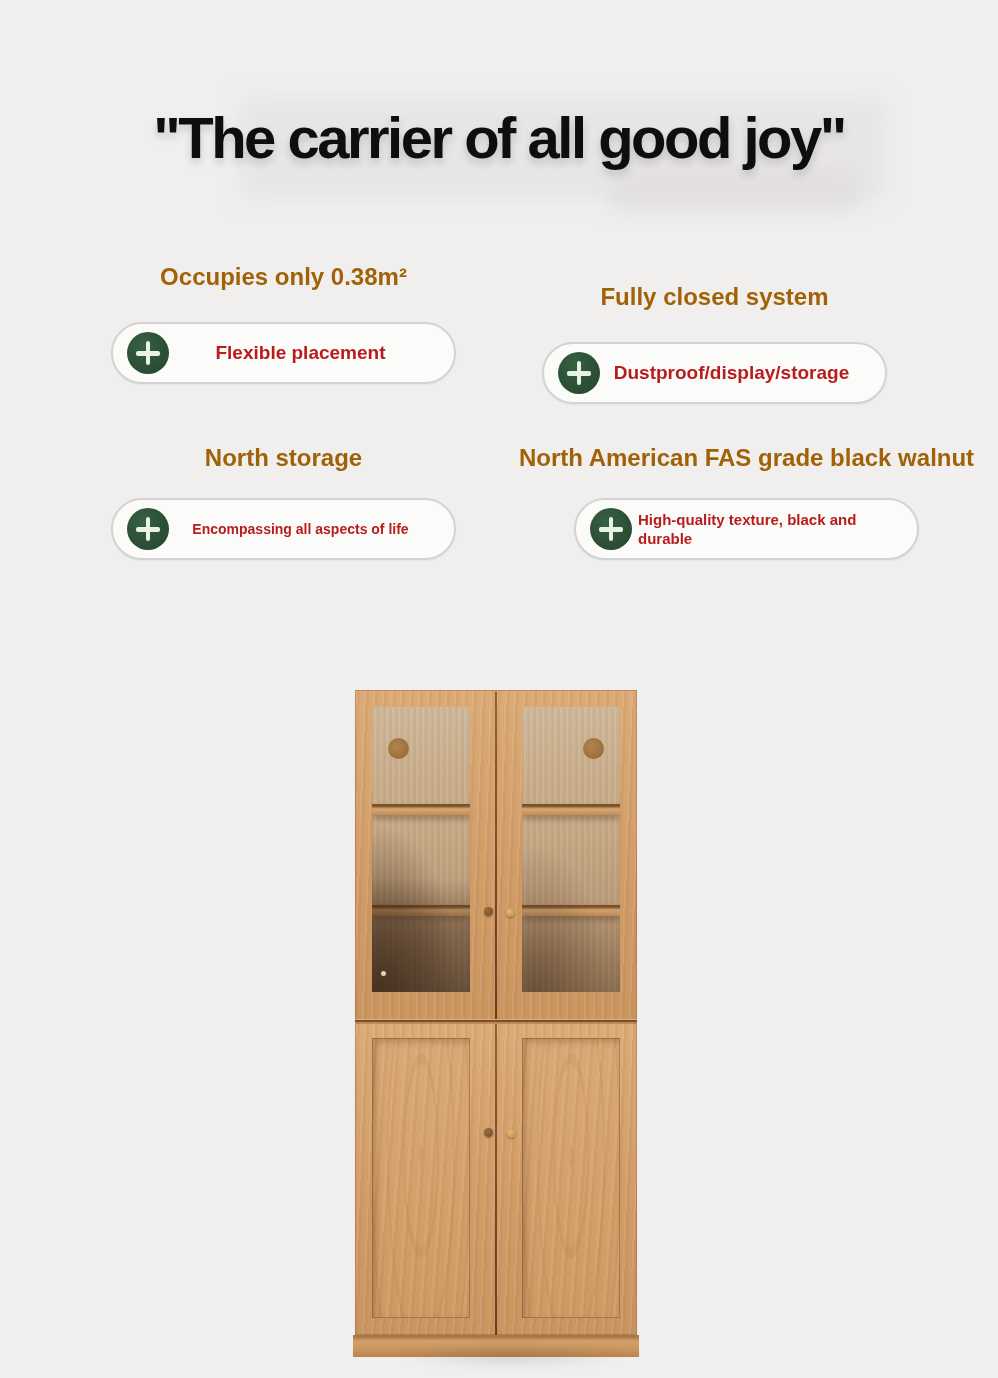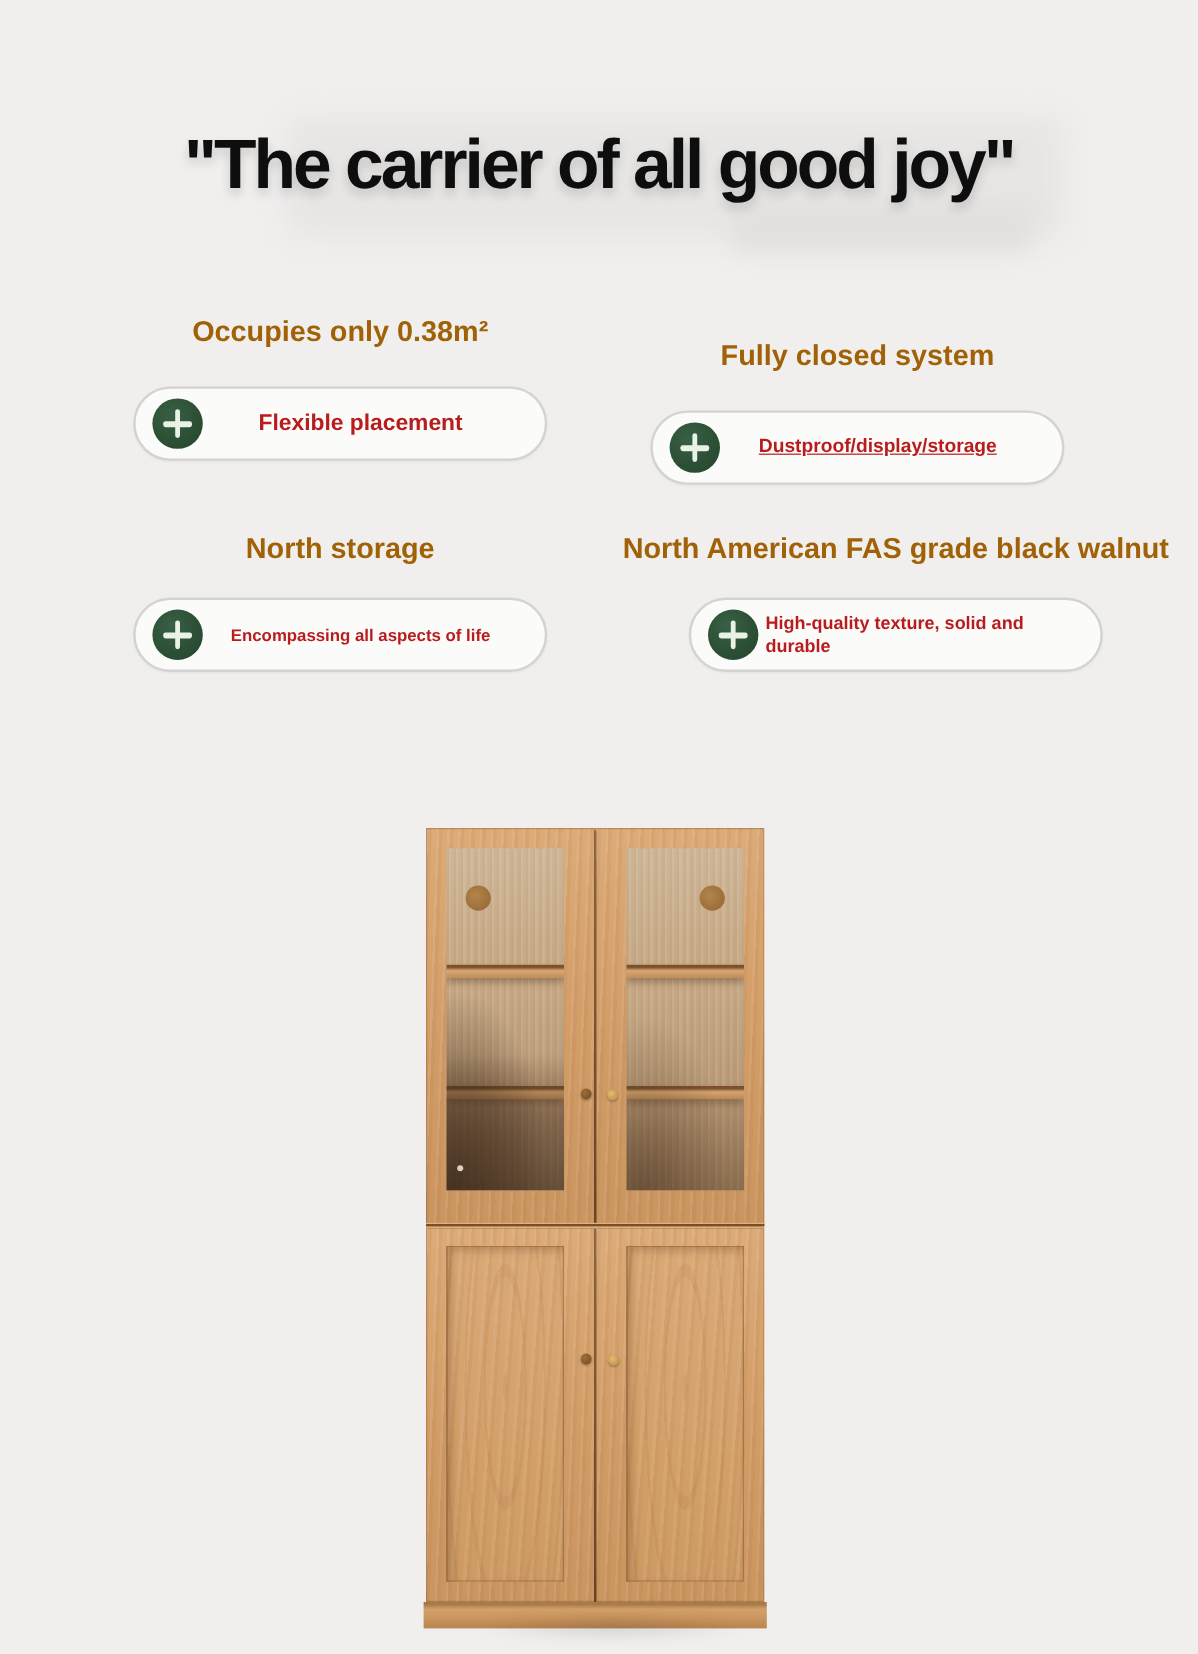--- a/index.html
+++ b/index.html
@@ -43,21 +43,21 @@
   }
   .plus::before,.plus::after{content:"";position:absolute;background:#e9f2e7;border-radius:2px;}
   .plus::before{left:9px;top:19px;width:24px;height:4.5px;}
   .plus::after{left:18.8px;top:9px;width:4.5px;height:24px;}
   .lbl{
     position:absolute;left:48px;right:14px;top:0;bottom:0;
     display:flex;align-items:center;justify-content:center;
     font-weight:bold;color:#b91c1c;text-align:center;
   }
   .f1 .lbl{font-size:19px;}
-  .f2 .lbl{font-size:16px;text-decoration:underline;}
+  .f2 .lbl{font-size:19px;}
   .f3 .lbl{font-size:14px;}
   .f4 .lbl{font-size:15px;line-height:19px;justify-content:flex-start;
     left:62px;right:26px;text-align:left;}
   
   .cabinet{position:absolute;left:355px;top:690px;width:282px;height:667px;
     border-radius:2px 2px 0 0;}
   .cabinet *{position:absolute;}
   .door{box-sizing:border-box;
     background:
       repeating-linear-gradient(92deg, rgba(255,255,255,0.07) 0 2px, rgba(130,85,45,0.07) 2px 5px, rgba(0,0,0,0) 5px 9px),
@@ -141,21 +141,21 @@
   <div class="pill">
     <span class="plus"></span>
     <span class="lbl">Encompassing all aspects of life</span>
   </div>
 </section>
 
 <section class="feature f4">
   <h2 class="fh">North American FAS grade black walnut</h2>
   <div class="pill">
     <span class="plus"></span>
-    <span class="lbl">High-quality texture, solid and durable</span>
+    <span class="lbl">High-quality texture, black and durable</span>
   </div>
 </section>
 
 <div class="cabinet">
   <div class="door dg dgl">
     <div class="glass">
       <div class="vent"></div>
       <div class="shelf s1"></div>
       <div class="shelf s2"></div>
       <div class="shade"></div>

